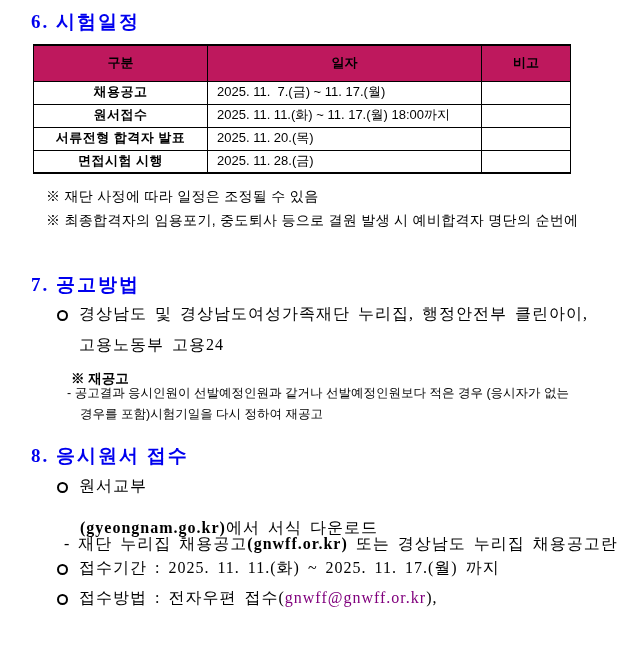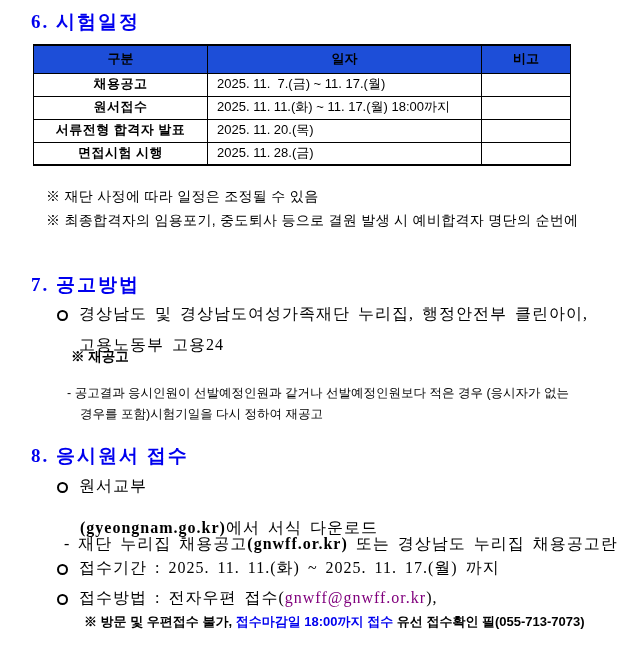--- a/index.html
+++ b/index.html
@@ -36,23 +36,23 @@
   }
   table.sched col.c1 { width: 174px; }
   table.sched col.c2 { width: 274px; }
   table.sched col.c3 { width: 89px; }
   table.sched th, table.sched td {
     border: 1px solid #000;
     font-size: 13px;
     line-height: 1.15;
   }
   table.sched th {
-    background: #1d4ed8;
+    background: #be185d;
     font-weight: bold;
-    height: 28px;
+    height: 36px;
     text-align: center;
   }
   table.sched td { height: 23px; }
   td.cat { font-weight: bold; text-align: center; letter-spacing: 0.5px; }
   td.date { text-align: left; padding-left: 9px; white-space: pre-wrap; }
   td.remark { text-align: center; font-size: 11px; line-height: 1.15; }
 
   
   .note {
     font-family: "Liberation Sans", sans-serif;
@@ -133,21 +133,21 @@
 
   <div class="abs note" style="left:46px; top:188px;">※ 재단 사정에 따라 일정은 조정될 수 있음</div>
   <div class="abs note" style="left:46px; top:212px;">※ 최종합격자의 임용포기, 중도퇴사 등으로 결원 발생 시 예비합격자 명단의 순번에</div>
 
   <div class="abs sec-title" style="left:31px; top:272px;">7. 공고방법</div>
 
   <span class="abs bullet-circle" style="left:57px; top:310px;"></span>
   <div class="abs body-line" style="left:79px; top:304px;">경상남도 및 경상남도여성가족재단 누리집, 행정안전부 클린아이,</div>
   <div class="abs body-line" style="left:79px; top:335px;">고용노동부 고용24</div>
 
-  <div class="abs note-sm note-bold" style="left:71px; top:348px; font-size:13.5px;">※ 재공고</div>
+  <div class="abs note-sm note-bold" style="left:71px; top:370px; font-size:13.5px;">※ 재공고</div>
   <div class="abs note-sm" style="left:80px; top:406px;">경우를 포함)시험기일을 다시 정하여 재공고</div>
   <div class="abs note-sm" style="left:67px; top:385px;">- 공고결과 응시인원이 선발예정인원과 같거나 선발예정인원보다 적은 경우 (응시자가 없는</div>
 
   <div class="abs sec-title" style="left:31px; top:443px;">8. 응시원서 접수</div>
 
   <span class="abs bullet-circle" style="left:57px; top:482px;"></span>
   <div class="abs body-line" style="left:79px; top:476px;">원서교부</div>
 
   <div class="abs body-line" style="left:64px; top:502px;margin-top:32px;">
     <span>- 재단 누리집 채용공고</span><span class="bold">(gnwff.or.kr)</span><span> 또는 경상남도 누리집 채용공고란</span>
@@ -157,17 +157,14 @@
   </div>
 
   <span class="abs bullet-circle" style="left:57px; top:564px;"></span>
   <div class="abs body-line" style="left:79px; top:558px;">접수기간 : 2025. 11. 11.(화) ~ 2025. 11. 17.(월) 까지</div>
 
   <span class="abs bullet-circle" style="left:57px; top:594px;"></span>
   <div class="abs body-line" style="left:79px; top:588px;">
     <span>접수방법 : 전자우편 접수(</span><span class="purple">gnwff@gnwff.or.kr</span><span>),</span>
   </div>
 
-  <div class="abs note-sm note-bold" style="left:84px; top:613px; font-size:13px;">
-    <span>※ 방문 및 우편접수 불가, </span><span class="blue">접수마감일 18:00까지 접수</span><span> 유선 접수확인 필(055-713-7073)</span>
-  </div>
 
 </div>
 
 </body></html>

